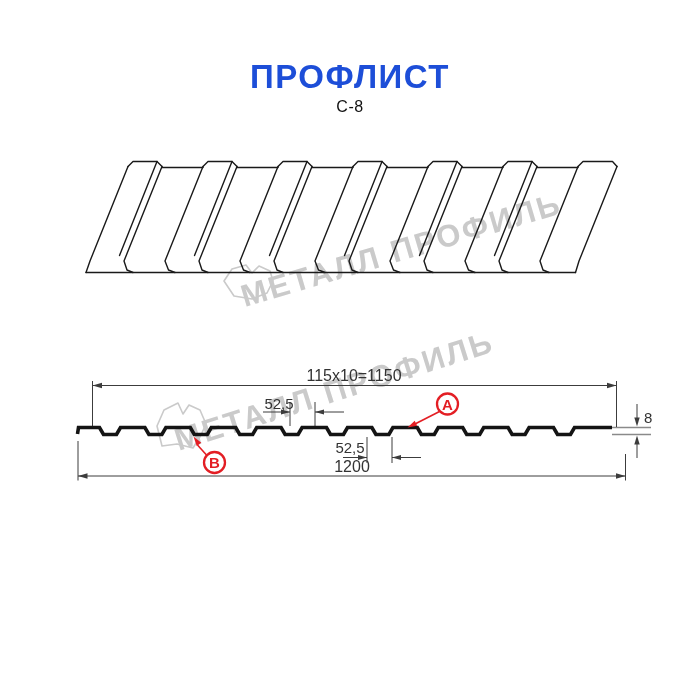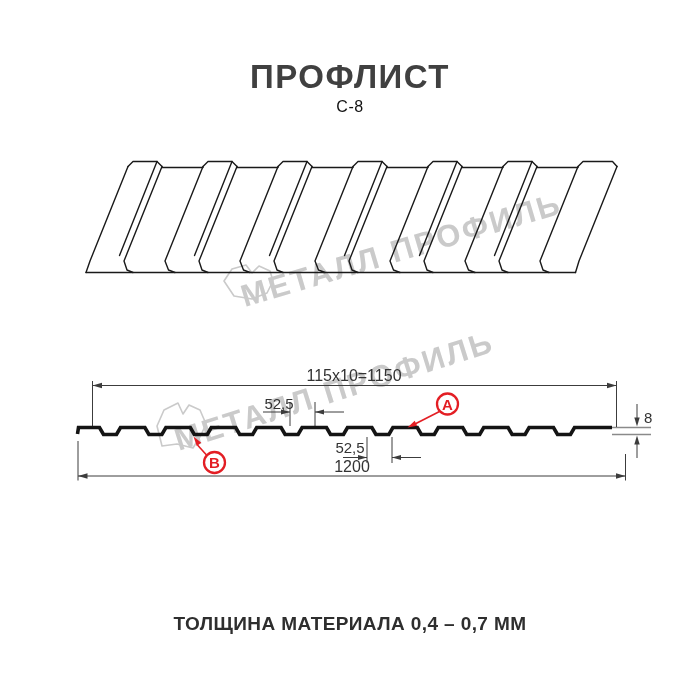--- a/index.html
+++ b/index.html
@@ -2,21 +2,21 @@
 <html><head>
 <meta charset="utf-8">
 <style>
   html,body{margin:0;padding:0;background:#ffffff;}
   .canvas{
     position:relative;width:700px;height:700px;background:#ffffff;overflow:hidden;
     font-family:"Liberation Sans",sans-serif;
   }
   .page-title{
     position:absolute;left:0;top:58px;width:700px;text-align:center;
-    font-size:33px;font-weight:700;letter-spacing:1.5px;color:#404040;
+    font-size:33px;font-weight:700;letter-spacing:1.5px;color:#1d4ed8;
   }
   .page-subtitle{
     position:absolute;left:0;top:98px;width:700px;text-align:center;
     font-size:16px;font-weight:400;letter-spacing:0.5px;color:#111111;
   }
   .page-footer{
     position:absolute;left:0;top:613px;width:700px;text-align:center;
     font-size:19px;font-weight:700;letter-spacing:0.4px;color:#2e2e2e;
   }
   svg{position:absolute;left:0;top:0;}
@@ -161,15 +161,14 @@
     </g>
 
     <g>
       <line x1="206.5" y1="455" x2="197.5" y2="445" stroke="#e31e24" stroke-width="1.6"></line>
       <polygon points="193.5,436.5 201.3,442.7 196.7,445.9" fill="#e31e24"></polygon>
       <circle cx="214.5" cy="462.5" r="10.5" fill="#ffffff" stroke="#e31e24" stroke-width="2.3"></circle>
       <text class="callout-letter" x="214.5" y="468" text-anchor="middle" fill="#e31e24">B</text>
     </g>
   </svg>
 
-  <div class="page-footer">ТОЛЩИНА МАТЕРИАЛА 0,4 – 0,7 ММ</div>
 
 </div>
 
 </body></html>

